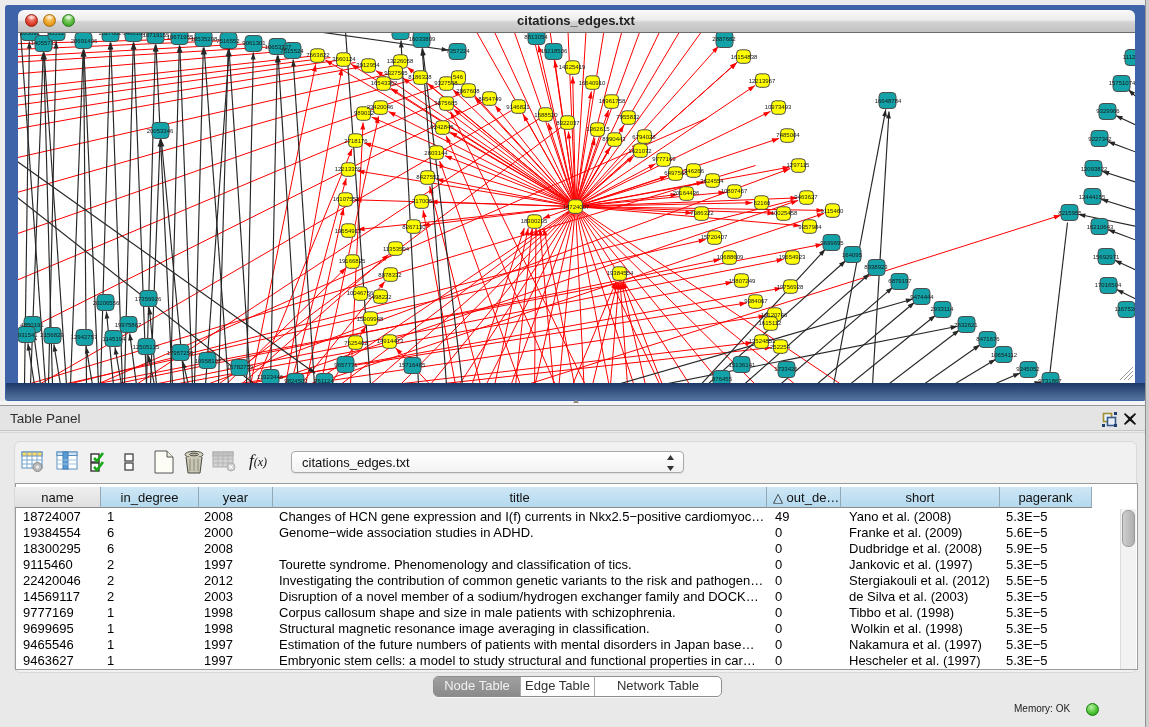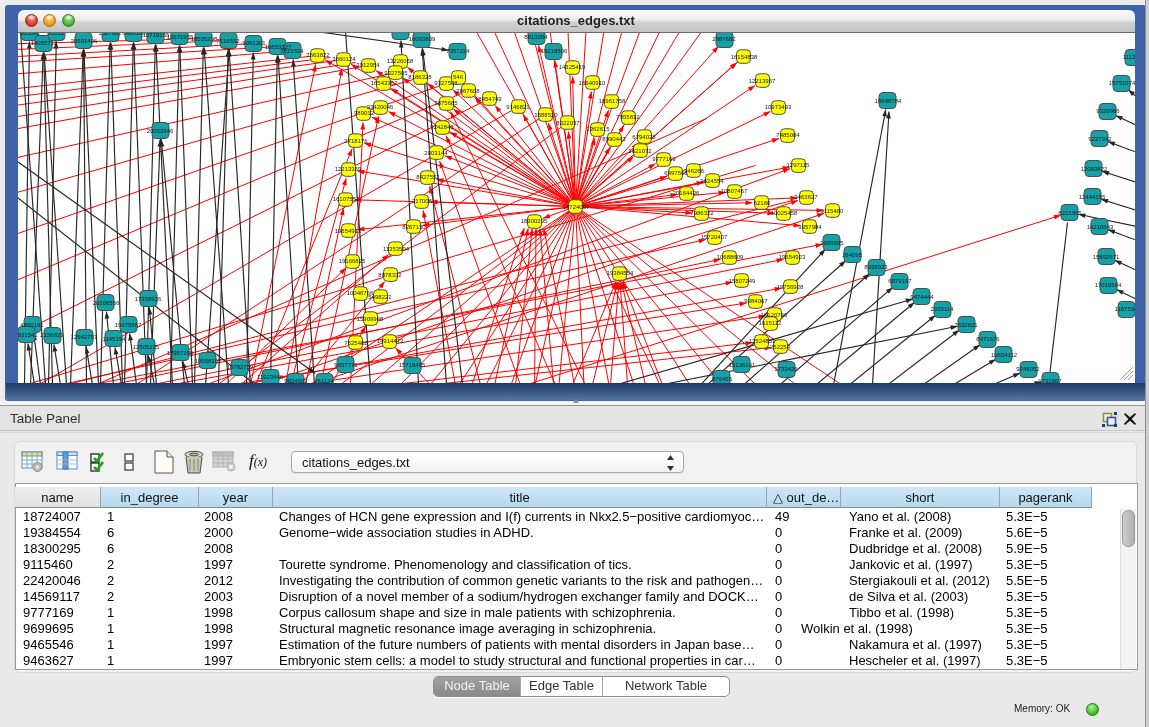--- a/index.html
+++ b/index.html
@@ -16,21 +16,21 @@
 border-top:1px solid #979797;border-bottom:1px solid #c6c6c6;}
 #tphead .txt{position:absolute;left:10px;top:5px;font-size:13.5px;color:#2e2e2e}
 #rstrip{position:absolute;left:1145px;top:0;width:4px;height:727px;background:#cdcdcd;border-left:1px solid #909090}
 #tbl{position:absolute;left:14.5px;top:483px;width:1123px;height:187px;background:#fff;border:1px solid #9b9b9b}
 .hcell{position:absolute;top:487px;height:21px;background:linear-gradient(180deg,#cfe7f6,#b4d9ee);
 border-right:1px solid #93a8b5;border-bottom:1px solid #8b8b8b;font-size:13px;color:#111;text-align:center;line-height:21px}
 .trow{position:absolute;left:15px;width:1100px;height:16px;font-size:13px;color:#000}
 .trow span{position:absolute;top:0;white-space:nowrap;line-height:16px}
 #tabs{position:absolute;left:433px;top:676px;height:21px;display:flex;border:1px solid #8e8e8e;border-radius:5px;overflow:hidden;background:#fff;box-shadow:0 1px 0 rgba(255,255,255,.7)}
 #tabs div{font-size:13px;color:#333;line-height:18px;border-right:1px solid #aaa;text-align:center}
-#tabs div:nth-child(1){width:87px}#tabs div:nth-child(2){width:82px}#tabs div:nth-child(3){width:126px}
+#tabs div:nth-child(1){width:87px}#tabs div:nth-child(2){width:74px}#tabs div:nth-child(3){width:126px}
 #tabs div:last-child{border-right:none}
 #tabs .sel{background:linear-gradient(180deg,#a0a0a0,#8a8a8a);color:#f2f2f2}
 .icon{position:absolute;top:450px}
 #mem{position:absolute;left:1014px;top:703px;font-size:10px;color:#222}
 </style></head><body>
 <div id="frame">
   <div id="botband"></div>
   <div id="canvas">
   <svg width="1117" height="350" viewBox="0 0 1117 350">
   <g stroke-linecap="butt">
@@ -846,23 +846,23 @@
     <span style="left:189px">1998</span>
     <span style="left:264px">Corpus callosum shape and size in male patients with schizophrenia.</span>
     <span style="left:760px">0</span>
     <span style="left:834px">Tibbo et al. (1998)</span>
     <span style="left:991px">5.3E−5</span>
   </div>
 <div class="trow" style="top:621px">
 <span style="left:8px">9699695</span>
     <span style="left:92px">1</span>
     <span style="left:189px">1998</span>
-    <span style="left:264px">Structural magnetic resonance image averaging in schizophrenia.</span>
+    <span style="left:264px">Structural magnetic resonance image averaging in classification.</span>
     <span style="left:760px">0</span>
-    <span style="left:786px">Wolkin et al. (1998)</span>
+    <span style="left:836px">Wolkin et al. (1998)</span>
     <span style="left:991px">5.3E−5</span>
   </div>
 <div class="trow" style="top:637px">
 <span style="left:8px">9465546</span>
     <span style="left:92px">1</span>
     <span style="left:189px">1997</span>
     <span style="left:264px">Estimation of the future numbers of patients with mental disorders in Japan base…</span>
     <span style="left:760px">0</span>
     <span style="left:834px">Nakamura et al. (1997)</span>
     <span style="left:991px">5.3E−5</span>

